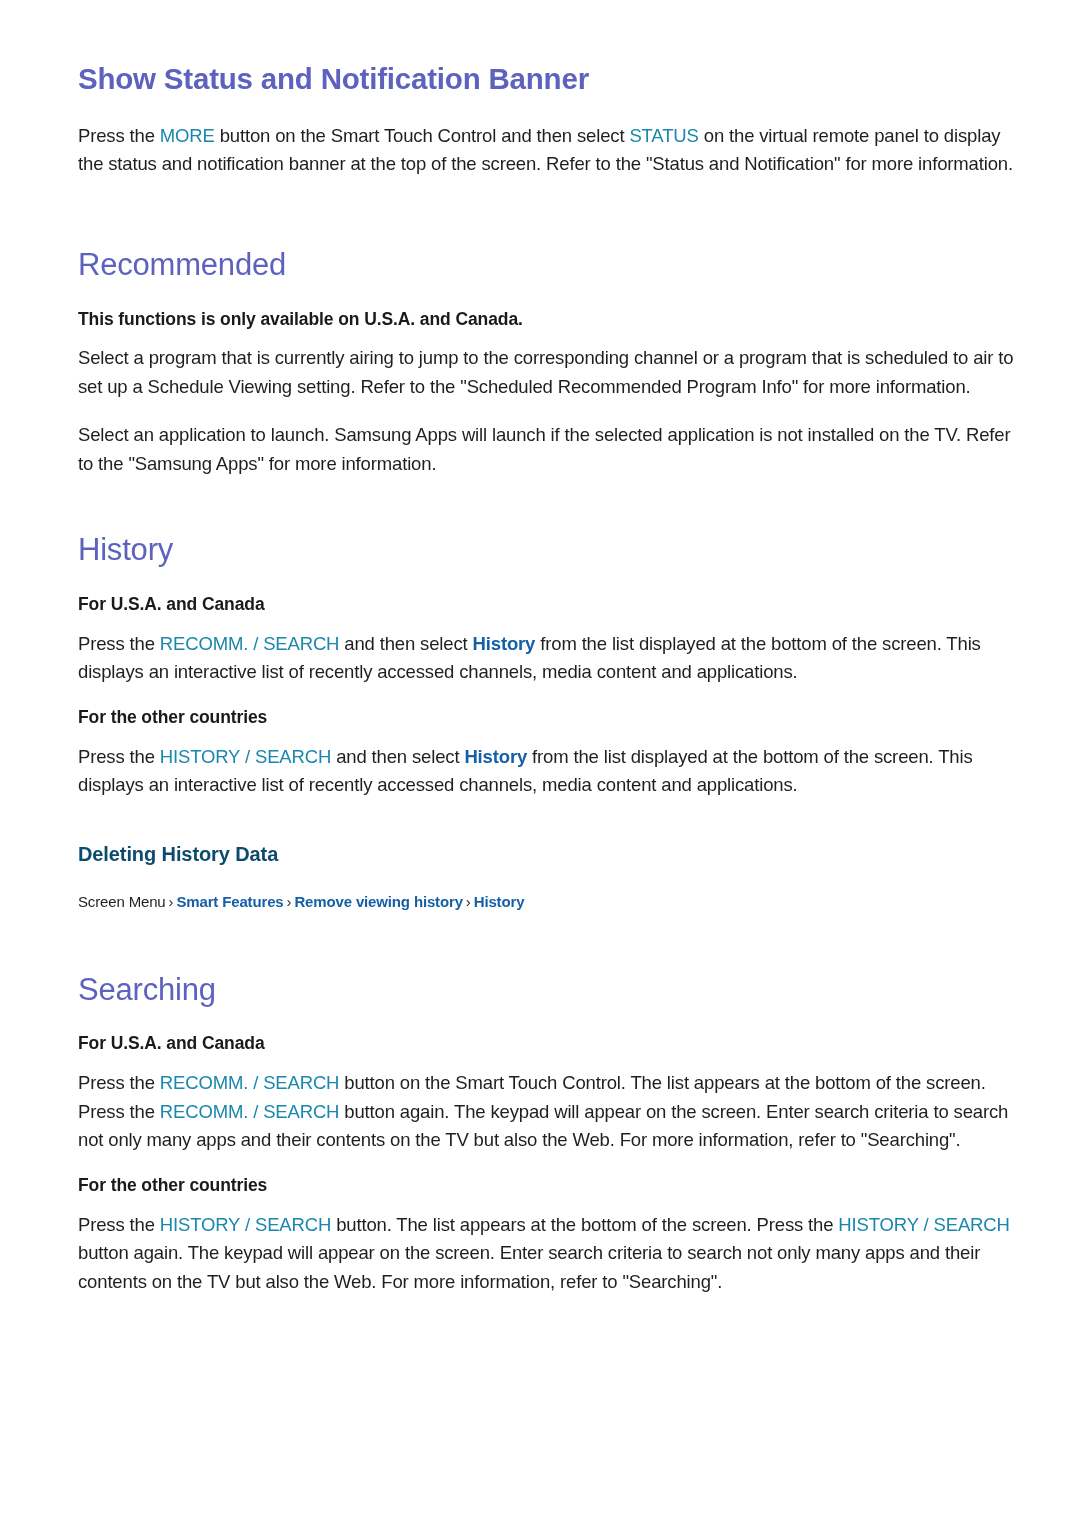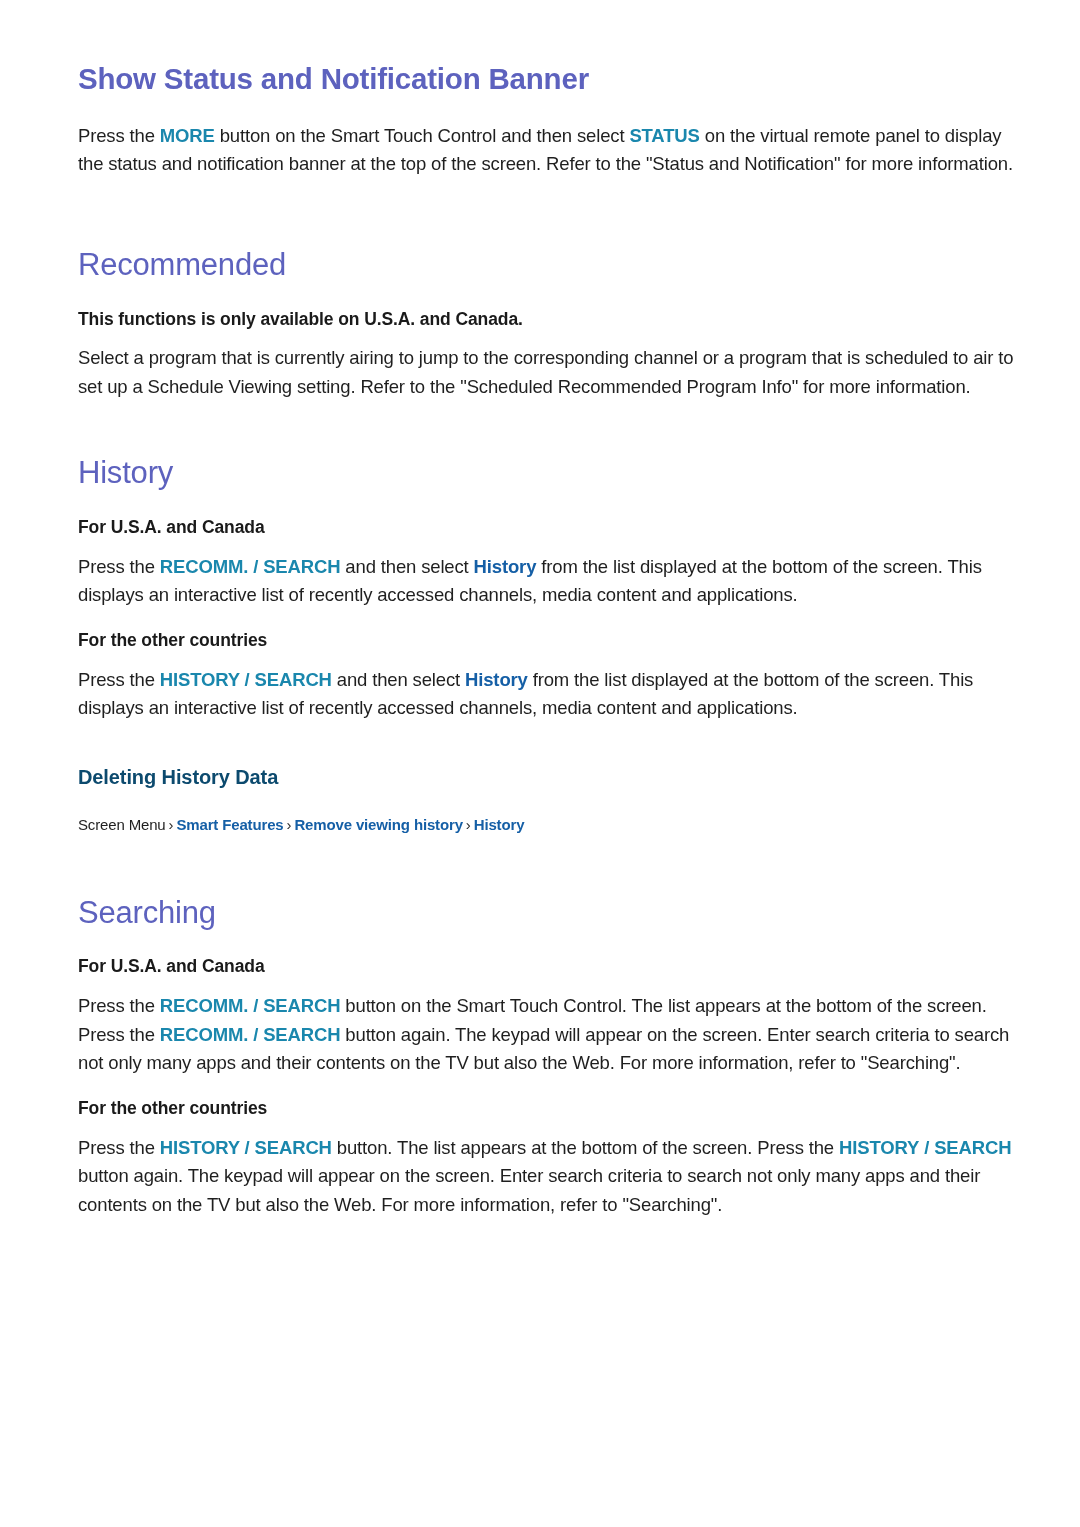--- a/index.html
+++ b/index.html
@@ -68,21 +68,21 @@
   }
 
   
   .gap-xl { height: 48px; }
   .gap-lg { height: 34px; }
   .gap-md { height: 22px; }
 
   
   .key {            
     color: #1a87ad;
-    font-weight: bold;
+    font-weight: normal;
     margin-top: 21px;
   }
   .menu {           
     color: #155fa6;
     font-weight: bold;
   }
   .sep {            
     color: #2b2b2b;
     font-weight: normal;
     padding: 0 3px;
@@ -111,20 +111,21 @@
 
     <div class="gap-xl"></div>
 
     <h1 class="sec-title light">Recommended</h1>
 
     <h3 class="label">This functions is only available on U.S.A. and Canada.</h3>
 
 
     <p class="body">Select a program that is currently airing to jump to the corresponding channel or a program that is scheduled to air to set up a Schedule Viewing setting. Refer to the "Scheduled Recommended Program Info" for more information.</p>
 
+    <p class="body">Select an application to launch. Samsung Apps will launch if the selected application is not installed on the TV. Refer to the "Samsung Apps" for more information.</p>
 
     <div class="gap-lg"></div>
 
     <h1 class="sec-title light">History</h1>
 
     <h3 class="label">For U.S.A. and Canada</h3>
 
     <p class="body">
       <span>Press the </span><span class="key">RECOMM. / SEARCH</span><span> and then select </span><span class="menu">History</span><span> from the list displayed at the bottom of the screen. This displays an interactive list of recently accessed channels, media content and applications.</span>
     </p>

